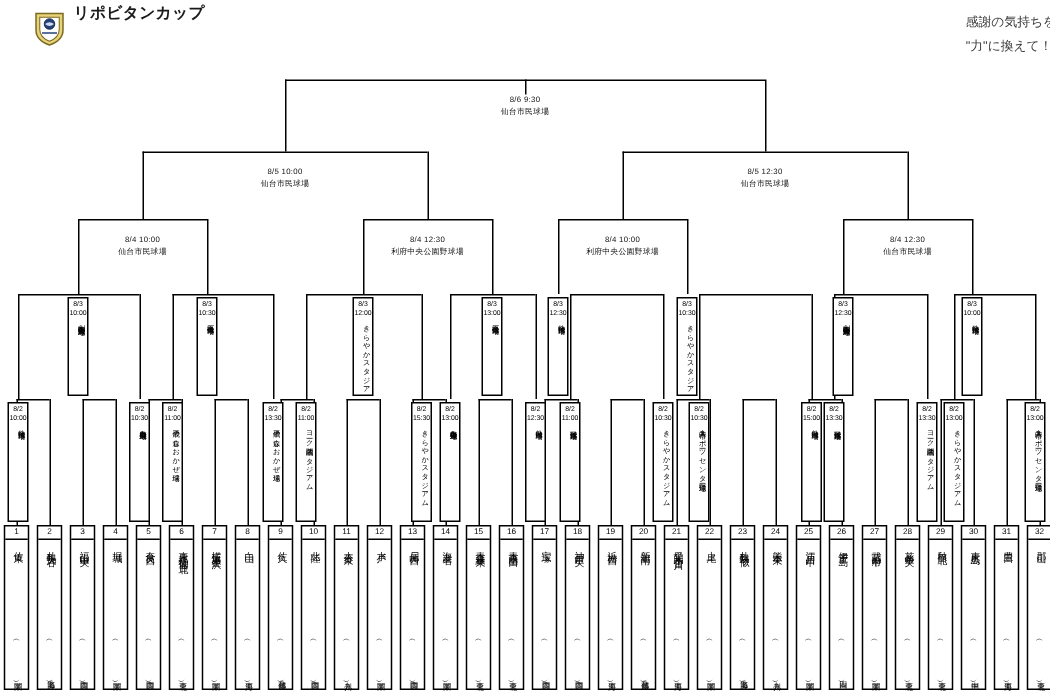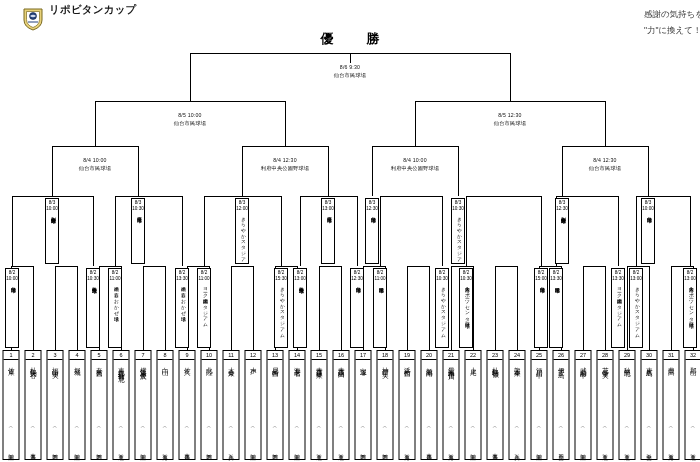--- a/index.html
+++ b/index.html
@@ -168,21 +168,20 @@
     </svg>
     <div id="title-block">
       <div id="title-line1">リポビタンカップ</div>
     </div>
     <div id="slogan">
       <div>感謝の気持ちを</div>
       <div>"力"に換えて！</div>
     </div>
   </div>
 
-  <div id="champion-label">優　勝</div>
 
   <div class="hline" style="left:190px; top:53px; width:320px;"></div>
   <div class="vline" style="left:350px; top:53px; height:10px;"></div>
   <div class="vline" style="left:190px; top:53px; height:48px;"></div>
   <div class="vline" style="left:510px; top:53px; height:48px;"></div>
 
   <div class="hline" style="left:95px; top:101px; width:190px;"></div>
   <div class="vline" style="left:95px; top:101px; height:45px;"></div>
   <div class="vline" style="left:285px; top:101px; height:45px;"></div>
 

